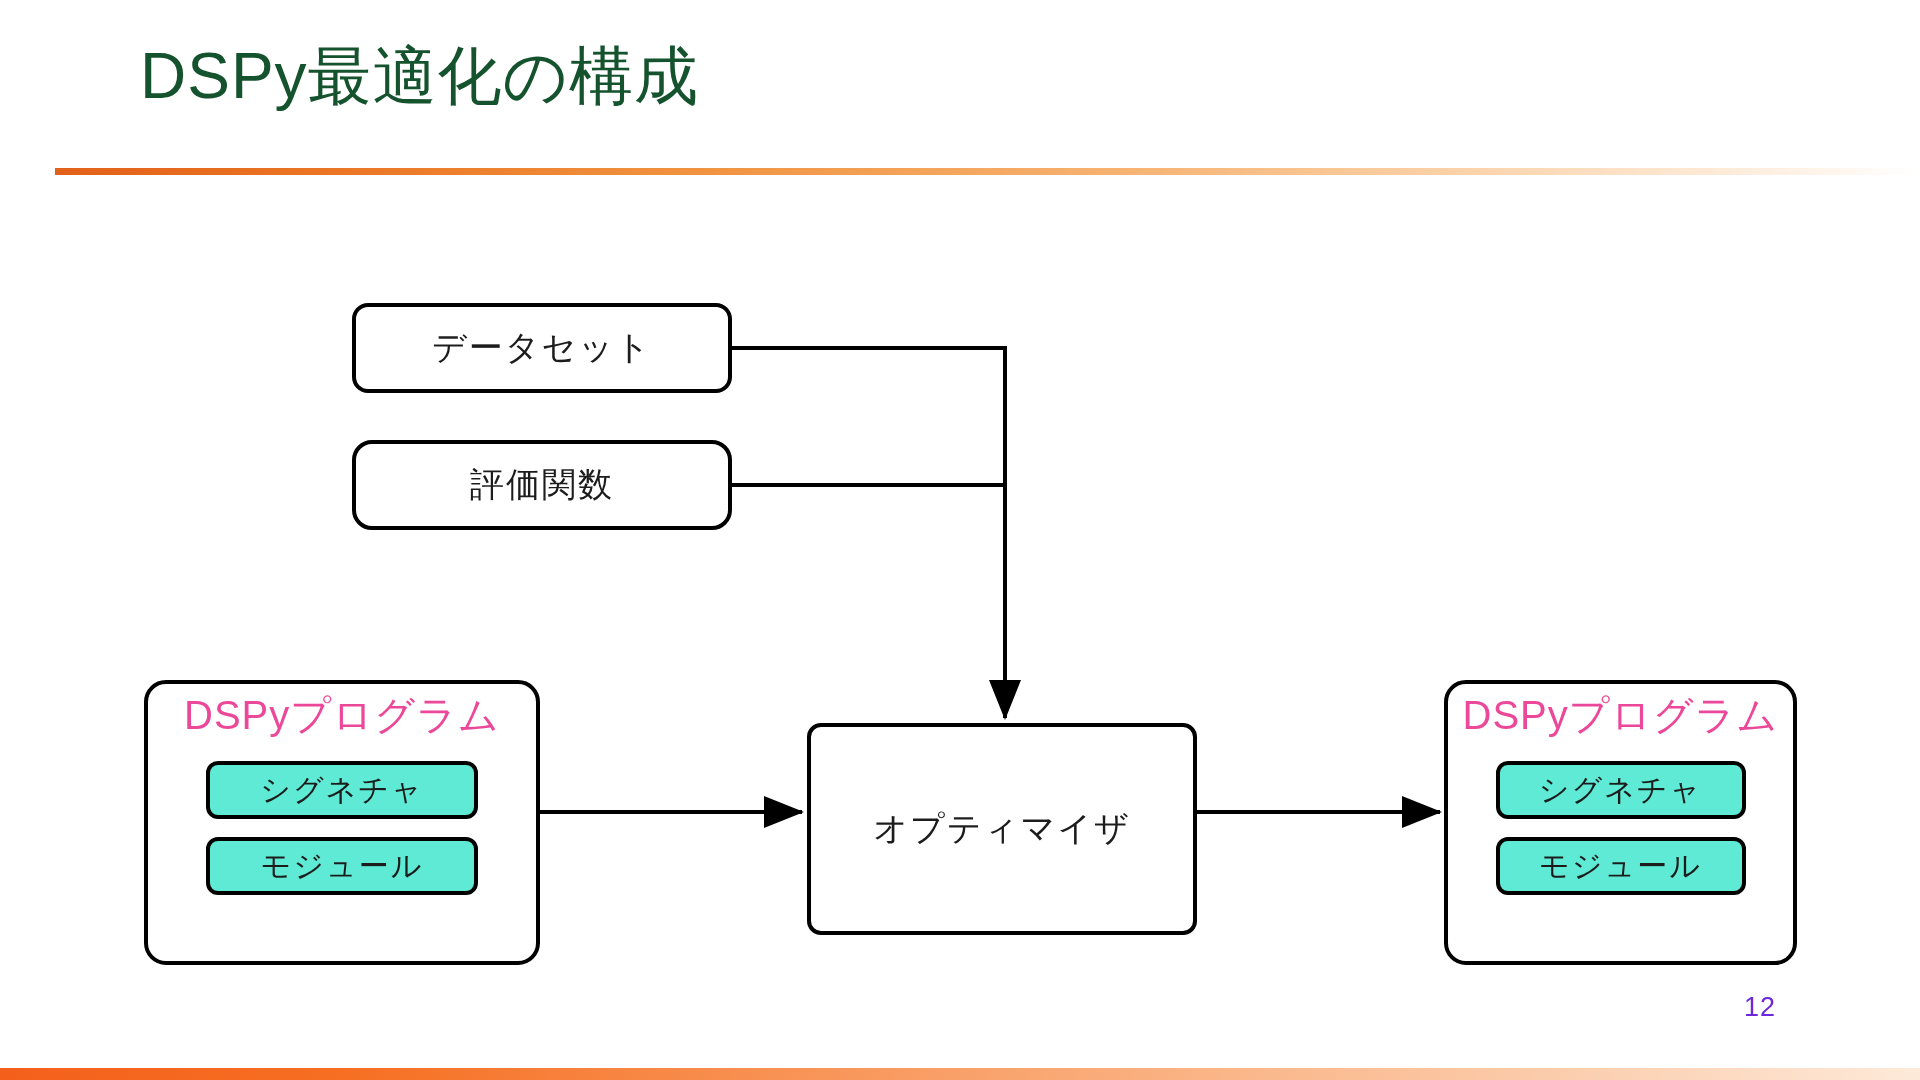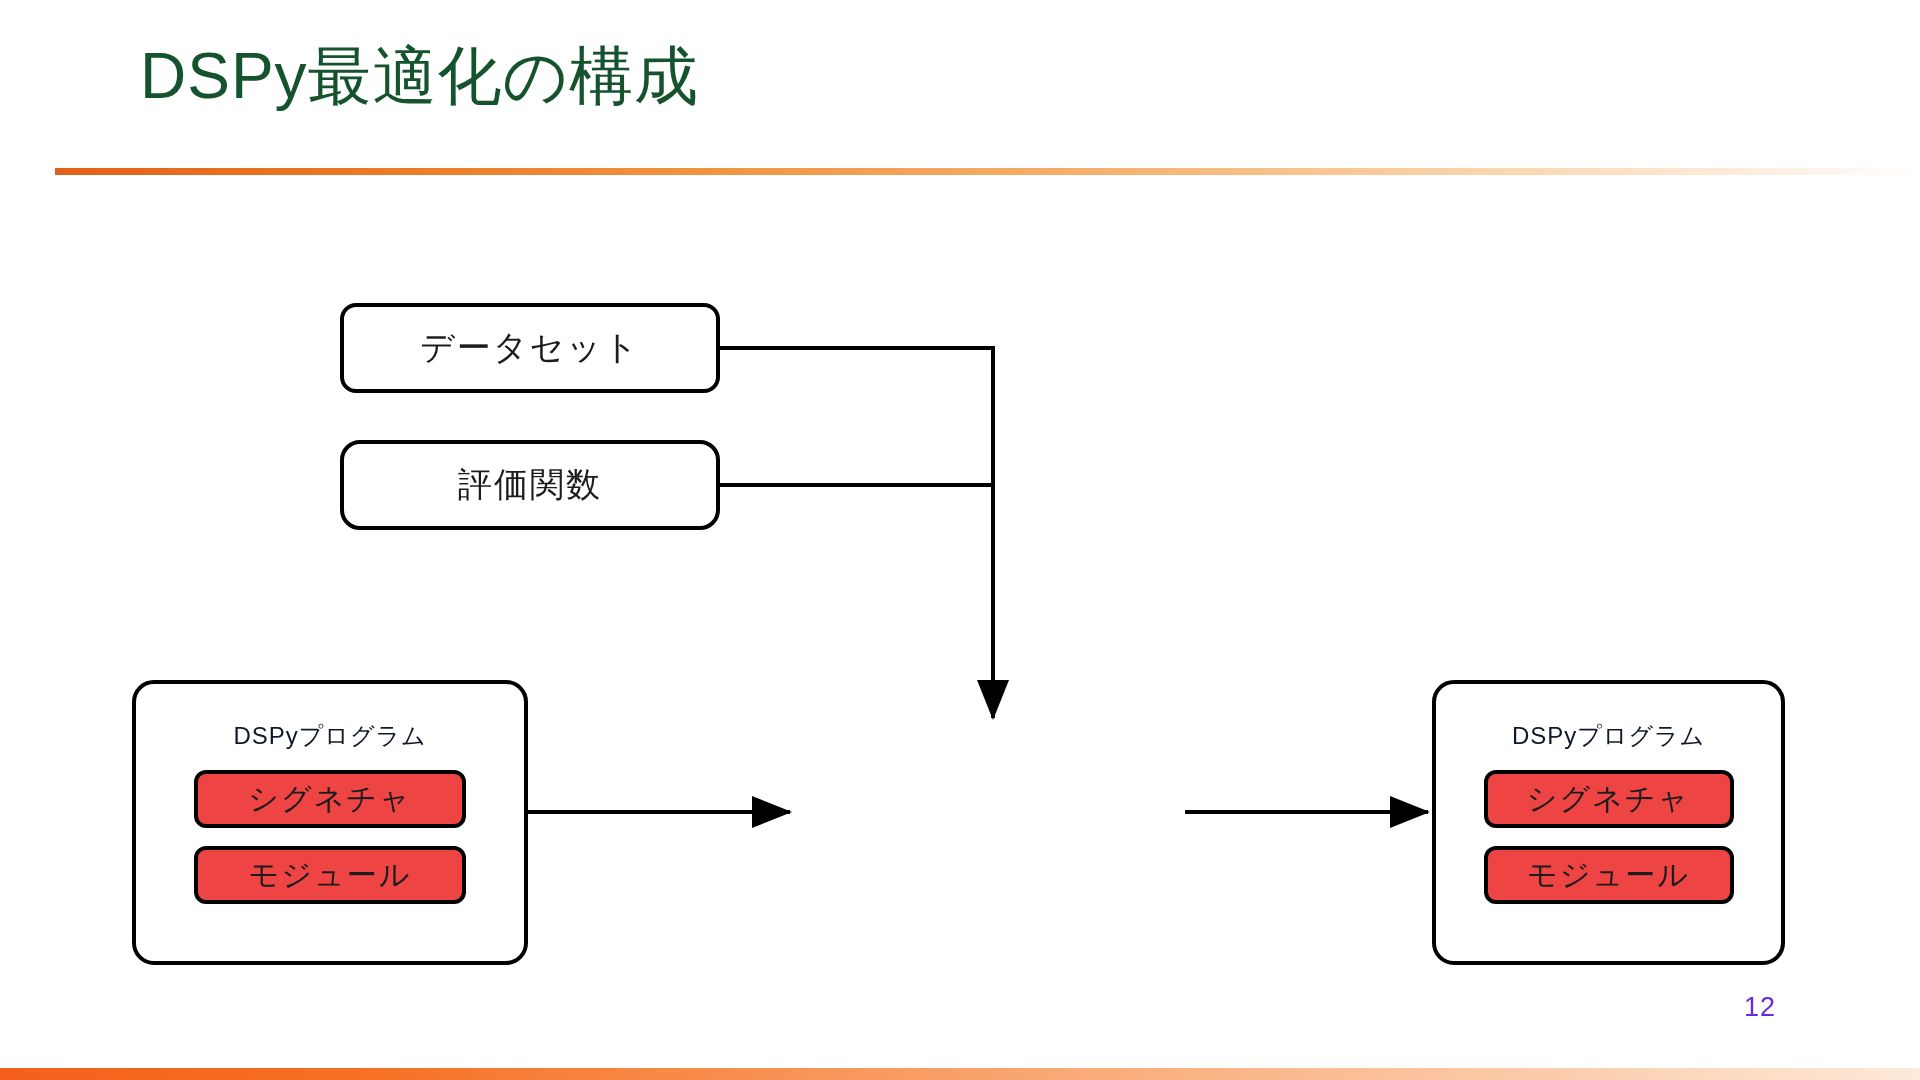--- a/index.html
+++ b/index.html
@@ -57,21 +57,21 @@
     left: 1744px;
     top: 992px;
     font-size: 27px;
     color: #6d28d9;
     letter-spacing: 1px;
   }
 
   
   #diagram {
     position: absolute;
-    left: 0;
+    left: 12px;
     top: 0;
     width: 1540px;
     height: 1080px;
   }
   #connectors {
     position: absolute;
     left: 0;
     top: 0;
     width: 1920px;
     height: 1080px;
@@ -118,41 +118,41 @@
     border: 4px solid #000000;
     border-radius: 22px;
     display: flex;
     flex-direction: column;
     align-items: center;
   }
   #program-input  { left: 132px;  top: 680px; width: 396px; height: 285px; }
   #program-output { left: 1432px; top: 680px; width: 353px; height: 285px; }
 
   .program-title {
-    font-size: 24px;
+    font-size: 40px;
     letter-spacing: 1px;
-    color: #0f172a;
-    margin-top: 36px;
+    color: #ec4899;
+    margin-top: 4px;
     white-space: nowrap;
   }
   .inner-list {
     width: 100%;
     display: flex;
     flex-direction: column;
     align-items: center;
     margin-top: 18px;
     gap: 18px;
   }
   .inner-box {
     box-sizing: border-box;
     width: 272px;
     height: 58px;
     border: 4px solid #000000;
     border-radius: 12px;
-    background: #ef4444;
+    background: #5eead4;
     display: flex;
     align-items: center;
     justify-content: center;
   }
   #program-output .inner-box { width: 250px; }
   .inner-label {
     font-size: 30px;
     letter-spacing: 2px;
     color: #1c1c1c;
     white-space: nowrap;
@@ -184,20 +184,23 @@
   </svg>
 
   <div class="node" id="node-dataset">
     <span class="node-label">データセット</span>
   </div>
 
   <div class="node" id="node-metric">
     <span class="node-label">評価関数</span>
   </div>
 
+  <div class="node" id="node-optimizer">
+    <span class="node-label">オプティマイザ</span>
+  </div>
 
   <div class="program-box" id="program-input">
     <div class="program-title">DSPyプログラム</div>
     <div class="inner-list">
       <div class="inner-box">
         <span class="inner-label">シグネチャ</span>
       </div>
       <div class="inner-box">
         <span class="inner-label">モジュール</span>
       </div>

